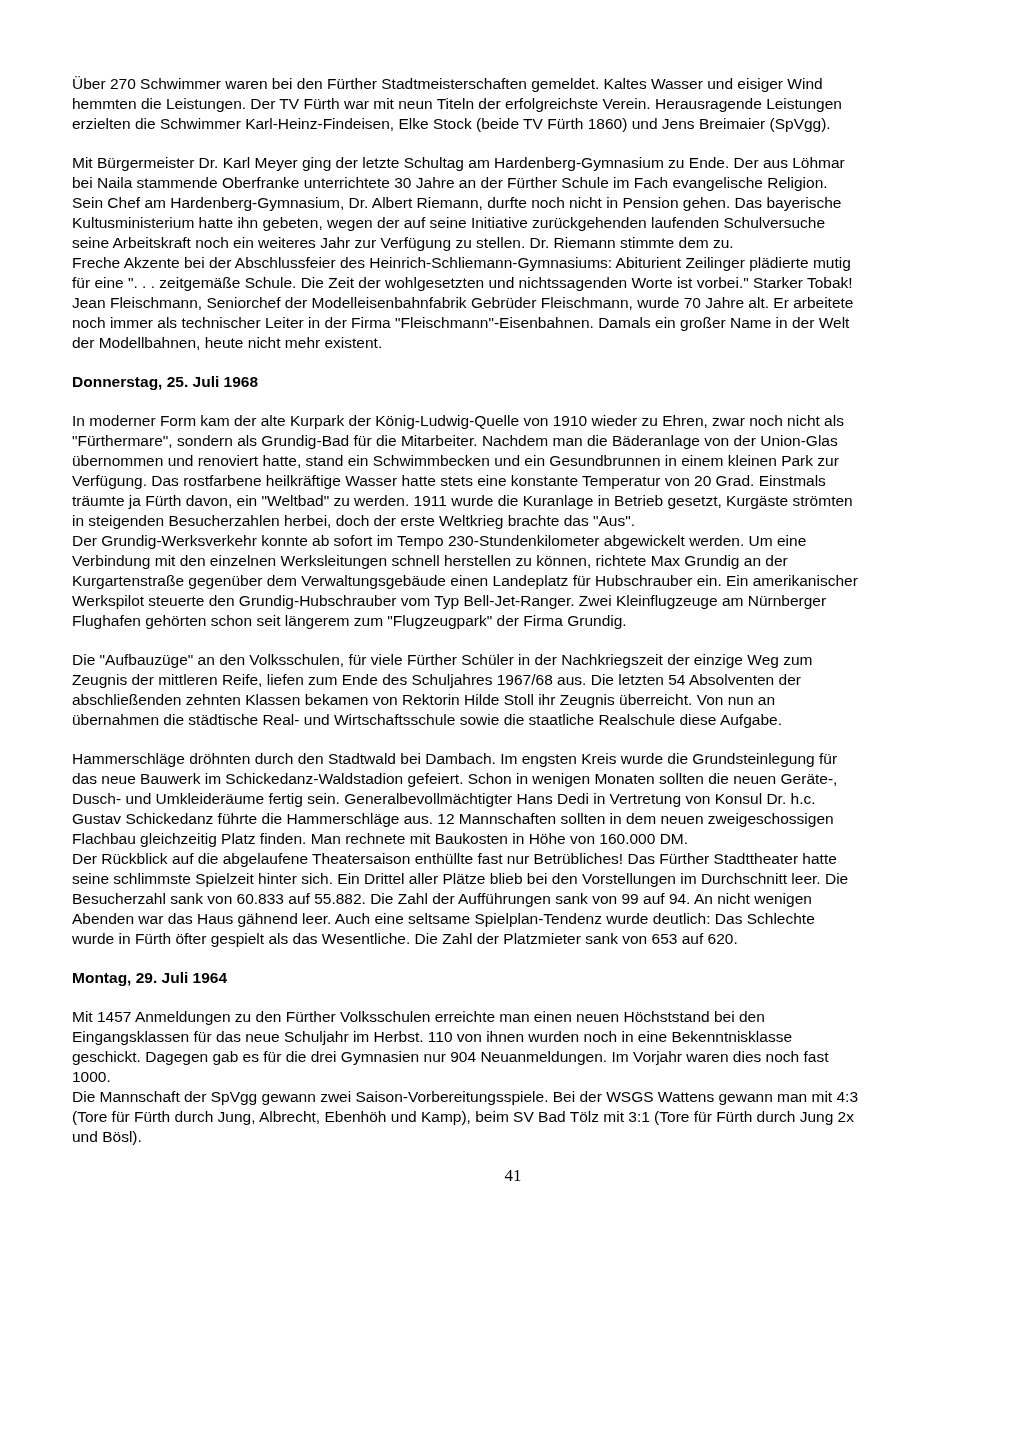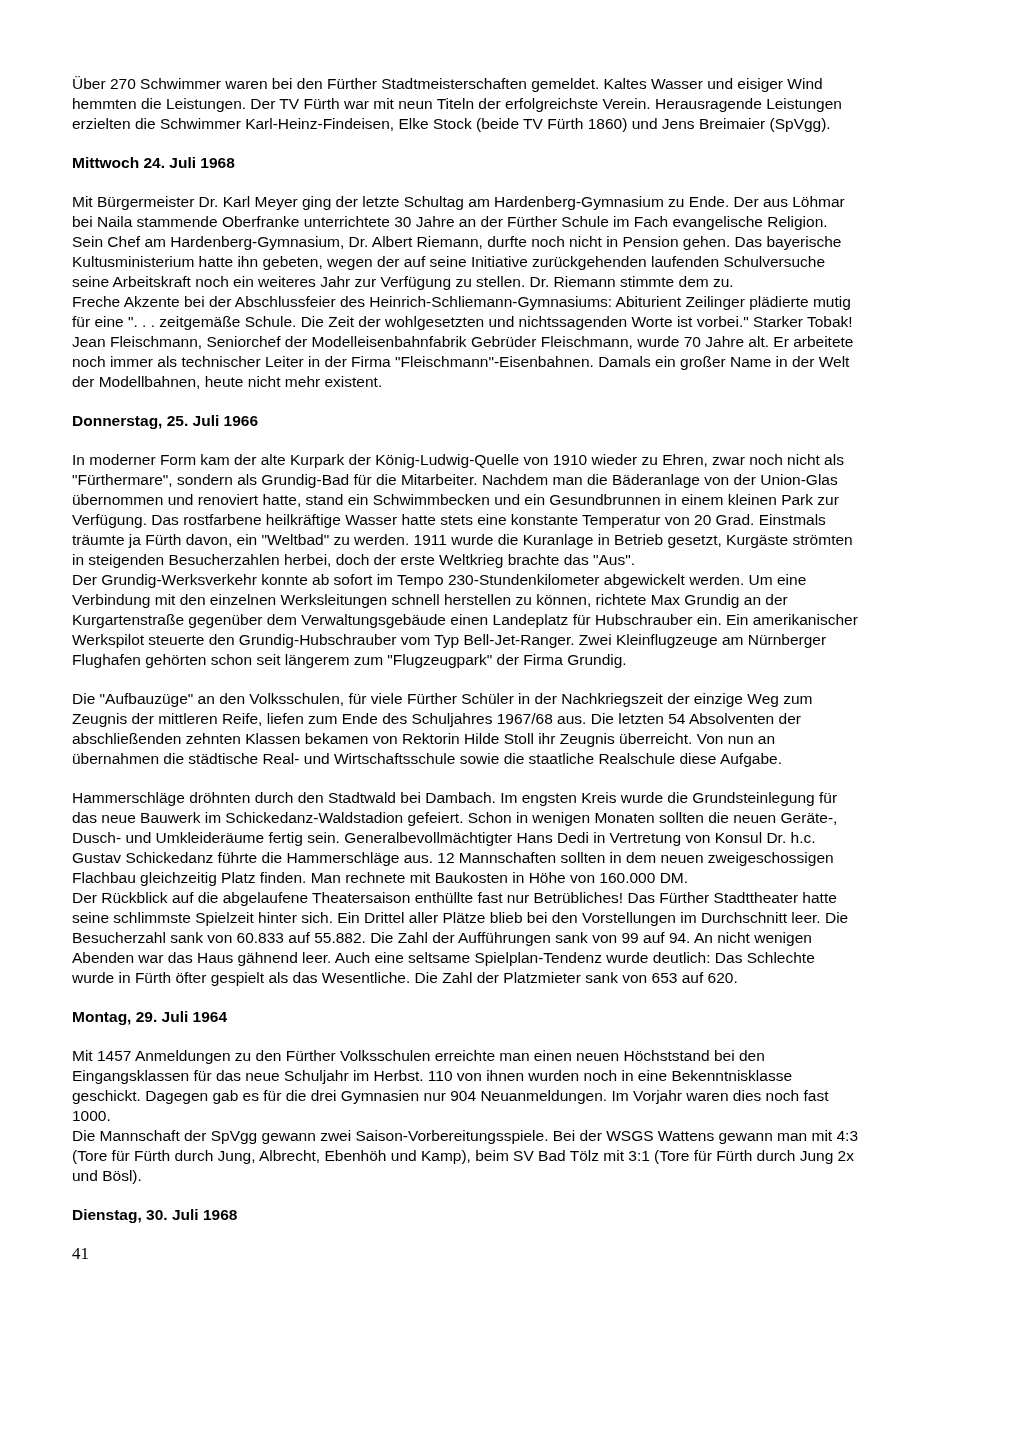--- a/index.html
+++ b/index.html
@@ -26,48 +26,47 @@
     white-space: pre-line;
   }
   .para {
     font-weight: normal;
   }
   .heading {
     font-weight: bold;
   }
   .page-footer {
     margin-top: 3px;
-    text-align: left;
+    text-align: center;
     font-family: "Liberation Serif", "DejaVu Serif", serif;
     font-size: 17px;
     color: #000000;
   }
 </style>
 </head>
 <body>
 
 <div class="page">
   <div class="doc-block para">Über 270 Schwimmer waren bei den Fürther Stadtmeisterschaften gemeldet. Kaltes Wasser und eisiger Wind
 hemmten die Leistungen. Der TV Fürth war mit neun Titeln der erfolgreichste Verein. Herausragende Leistungen
 erzielten die Schwimmer Karl-Heinz-Findeisen, Elke Stock (beide TV Fürth 1860) und Jens Breimaier (SpVgg).</div>
 
-  <div class="doc-block heading">Mittwoch 24. Juli 1968</div>
 
   <div class="doc-block para">Mit Bürgermeister Dr. Karl Meyer ging der letzte Schultag am Hardenberg-Gymnasium zu Ende. Der aus Löhmar
 bei Naila stammende Oberfranke unterrichtete 30 Jahre an der Fürther Schule im Fach evangelische Religion.
 Sein Chef am Hardenberg-Gymnasium, Dr. Albert Riemann, durfte noch nicht in Pension gehen. Das bayerische
 Kultusministerium hatte ihn gebeten, wegen der auf seine Initiative zurückgehenden laufenden Schulversuche
 seine Arbeitskraft noch ein weiteres Jahr zur Verfügung zu stellen. Dr. Riemann stimmte dem zu.
 Freche Akzente bei der Abschlussfeier des Heinrich-Schliemann-Gymnasiums: Abiturient Zeilinger plädierte mutig
 für eine ". . . zeitgemäße Schule. Die Zeit der wohlgesetzten und nichtssagenden Worte ist vorbei." Starker Tobak!
 Jean Fleischmann, Seniorchef der Modelleisenbahnfabrik Gebrüder Fleischmann, wurde 70 Jahre alt. Er arbeitete
 noch immer als technischer Leiter in der Firma "Fleischmann"-Eisenbahnen. Damals ein großer Name in der Welt
 der Modellbahnen, heute nicht mehr existent.</div>
 
-  <div class="doc-block heading">Donnerstag, 25. Juli 1966</div>
+  <div class="doc-block heading">Donnerstag, 25. Juli 1968</div>
 
   <div class="doc-block para">In moderner Form kam der alte Kurpark der König-Ludwig-Quelle von 1910 wieder zu Ehren, zwar noch nicht als
 "Fürthermare", sondern als Grundig-Bad für die Mitarbeiter. Nachdem man die Bäderanlage von der Union-Glas
 übernommen und renoviert hatte, stand ein Schwimmbecken und ein Gesundbrunnen in einem kleinen Park zur
 Verfügung. Das rostfarbene heilkräftige Wasser hatte stets eine konstante Temperatur von 20 Grad. Einstmals
 träumte ja Fürth davon, ein "Weltbad" zu werden. 1911 wurde die Kuranlage in Betrieb gesetzt, Kurgäste strömten
 in steigenden Besucherzahlen herbei, doch der erste Weltkrieg brachte das "Aus".
 Der Grundig-Werksverkehr konnte ab sofort im Tempo 230-Stundenkilometer abgewickelt werden. Um eine
 Verbindung mit den einzelnen Werksleitungen schnell herstellen zu können, richtete Max Grundig an der
 Kurgartenstraße gegenüber dem Verwaltungsgebäude einen Landeplatz für Hubschrauber ein. Ein amerikanischer
@@ -95,18 +94,17 @@
   <div class="doc-block heading">Montag, 29. Juli 1964</div>
 
   <div class="doc-block para">Mit 1457 Anmeldungen zu den Fürther Volksschulen erreichte man einen neuen Höchststand bei den
 Eingangsklassen für das neue Schuljahr im Herbst. 110 von ihnen wurden noch in eine Bekenntnisklasse
 geschickt. Dagegen gab es für die drei Gymnasien nur 904 Neuanmeldungen. Im Vorjahr waren dies noch fast
 1000.
 Die Mannschaft der SpVgg gewann zwei Saison-Vorbereitungsspiele. Bei der WSGS Wattens gewann man mit 4:3
 (Tore für Fürth durch Jung, Albrecht, Ebenhöh und Kamp), beim SV Bad Tölz mit 3:1 (Tore für Fürth durch Jung 2x
 und Bösl).</div>
 
-  <div class="doc-block heading">Dienstag, 30. Juli 1968</div>
 
   <div class="page-footer">
     <span class="page-number">41</span>
   </div>
 </div>
 
 </body></html>

